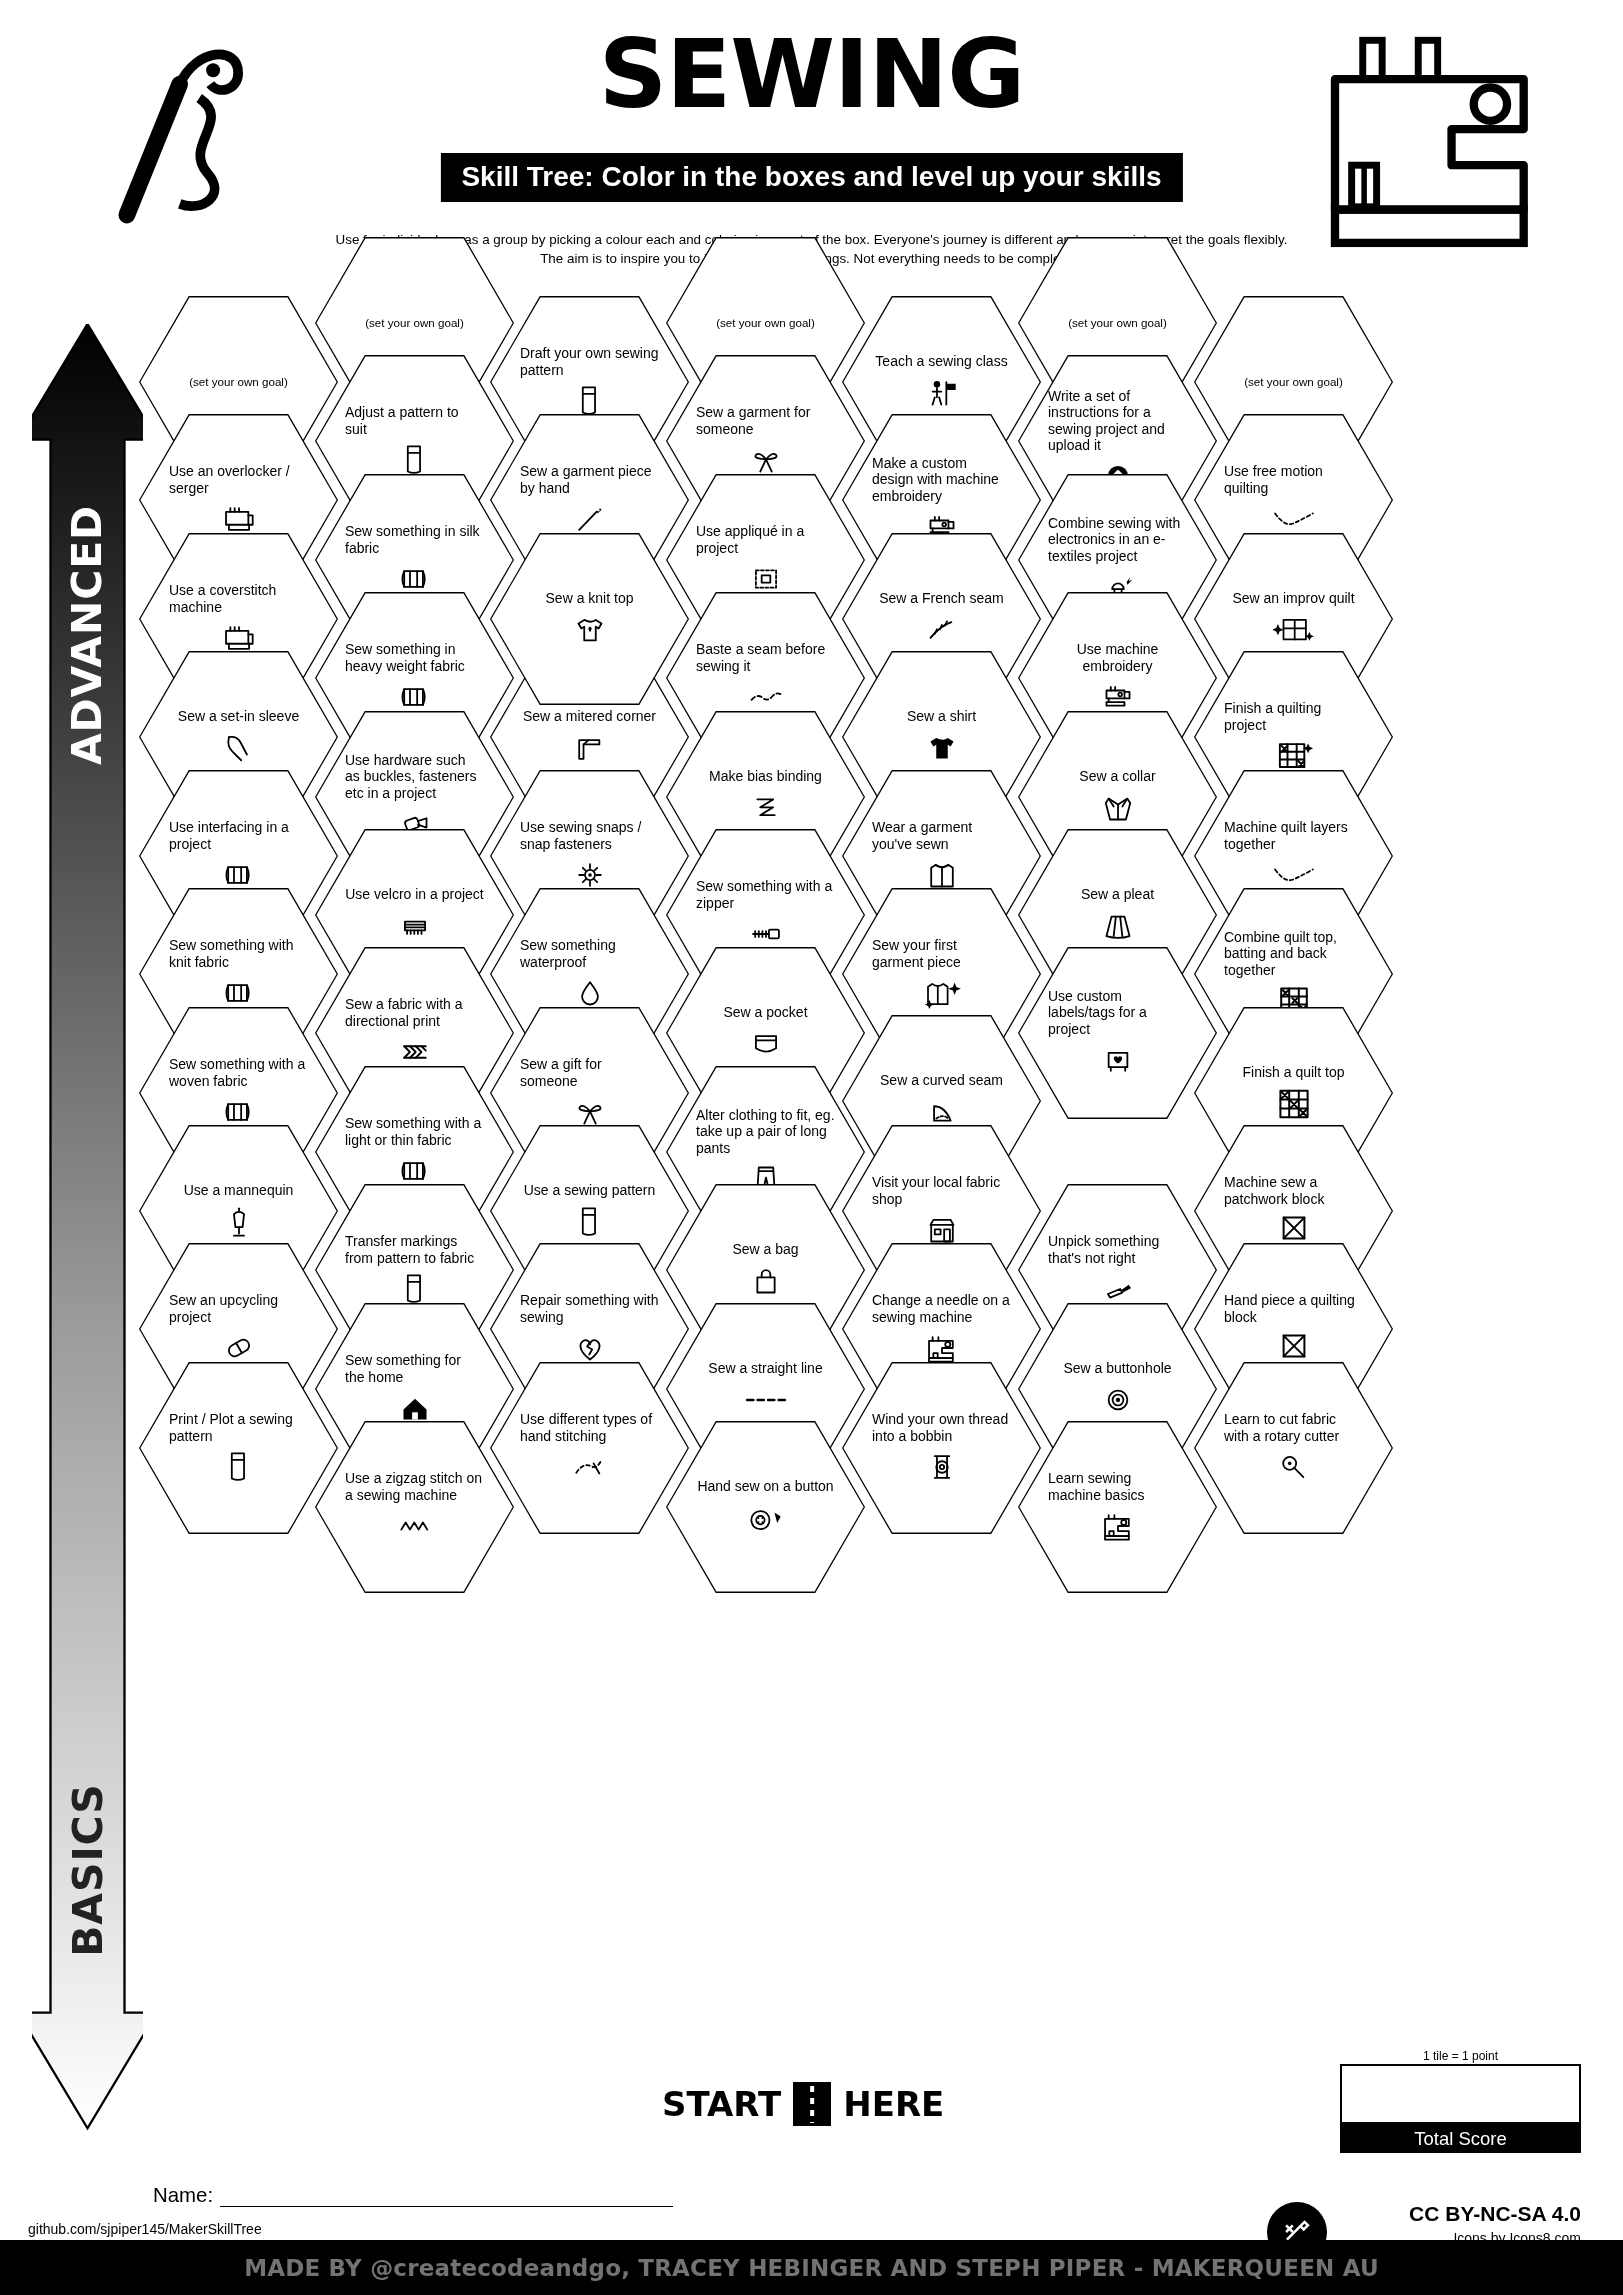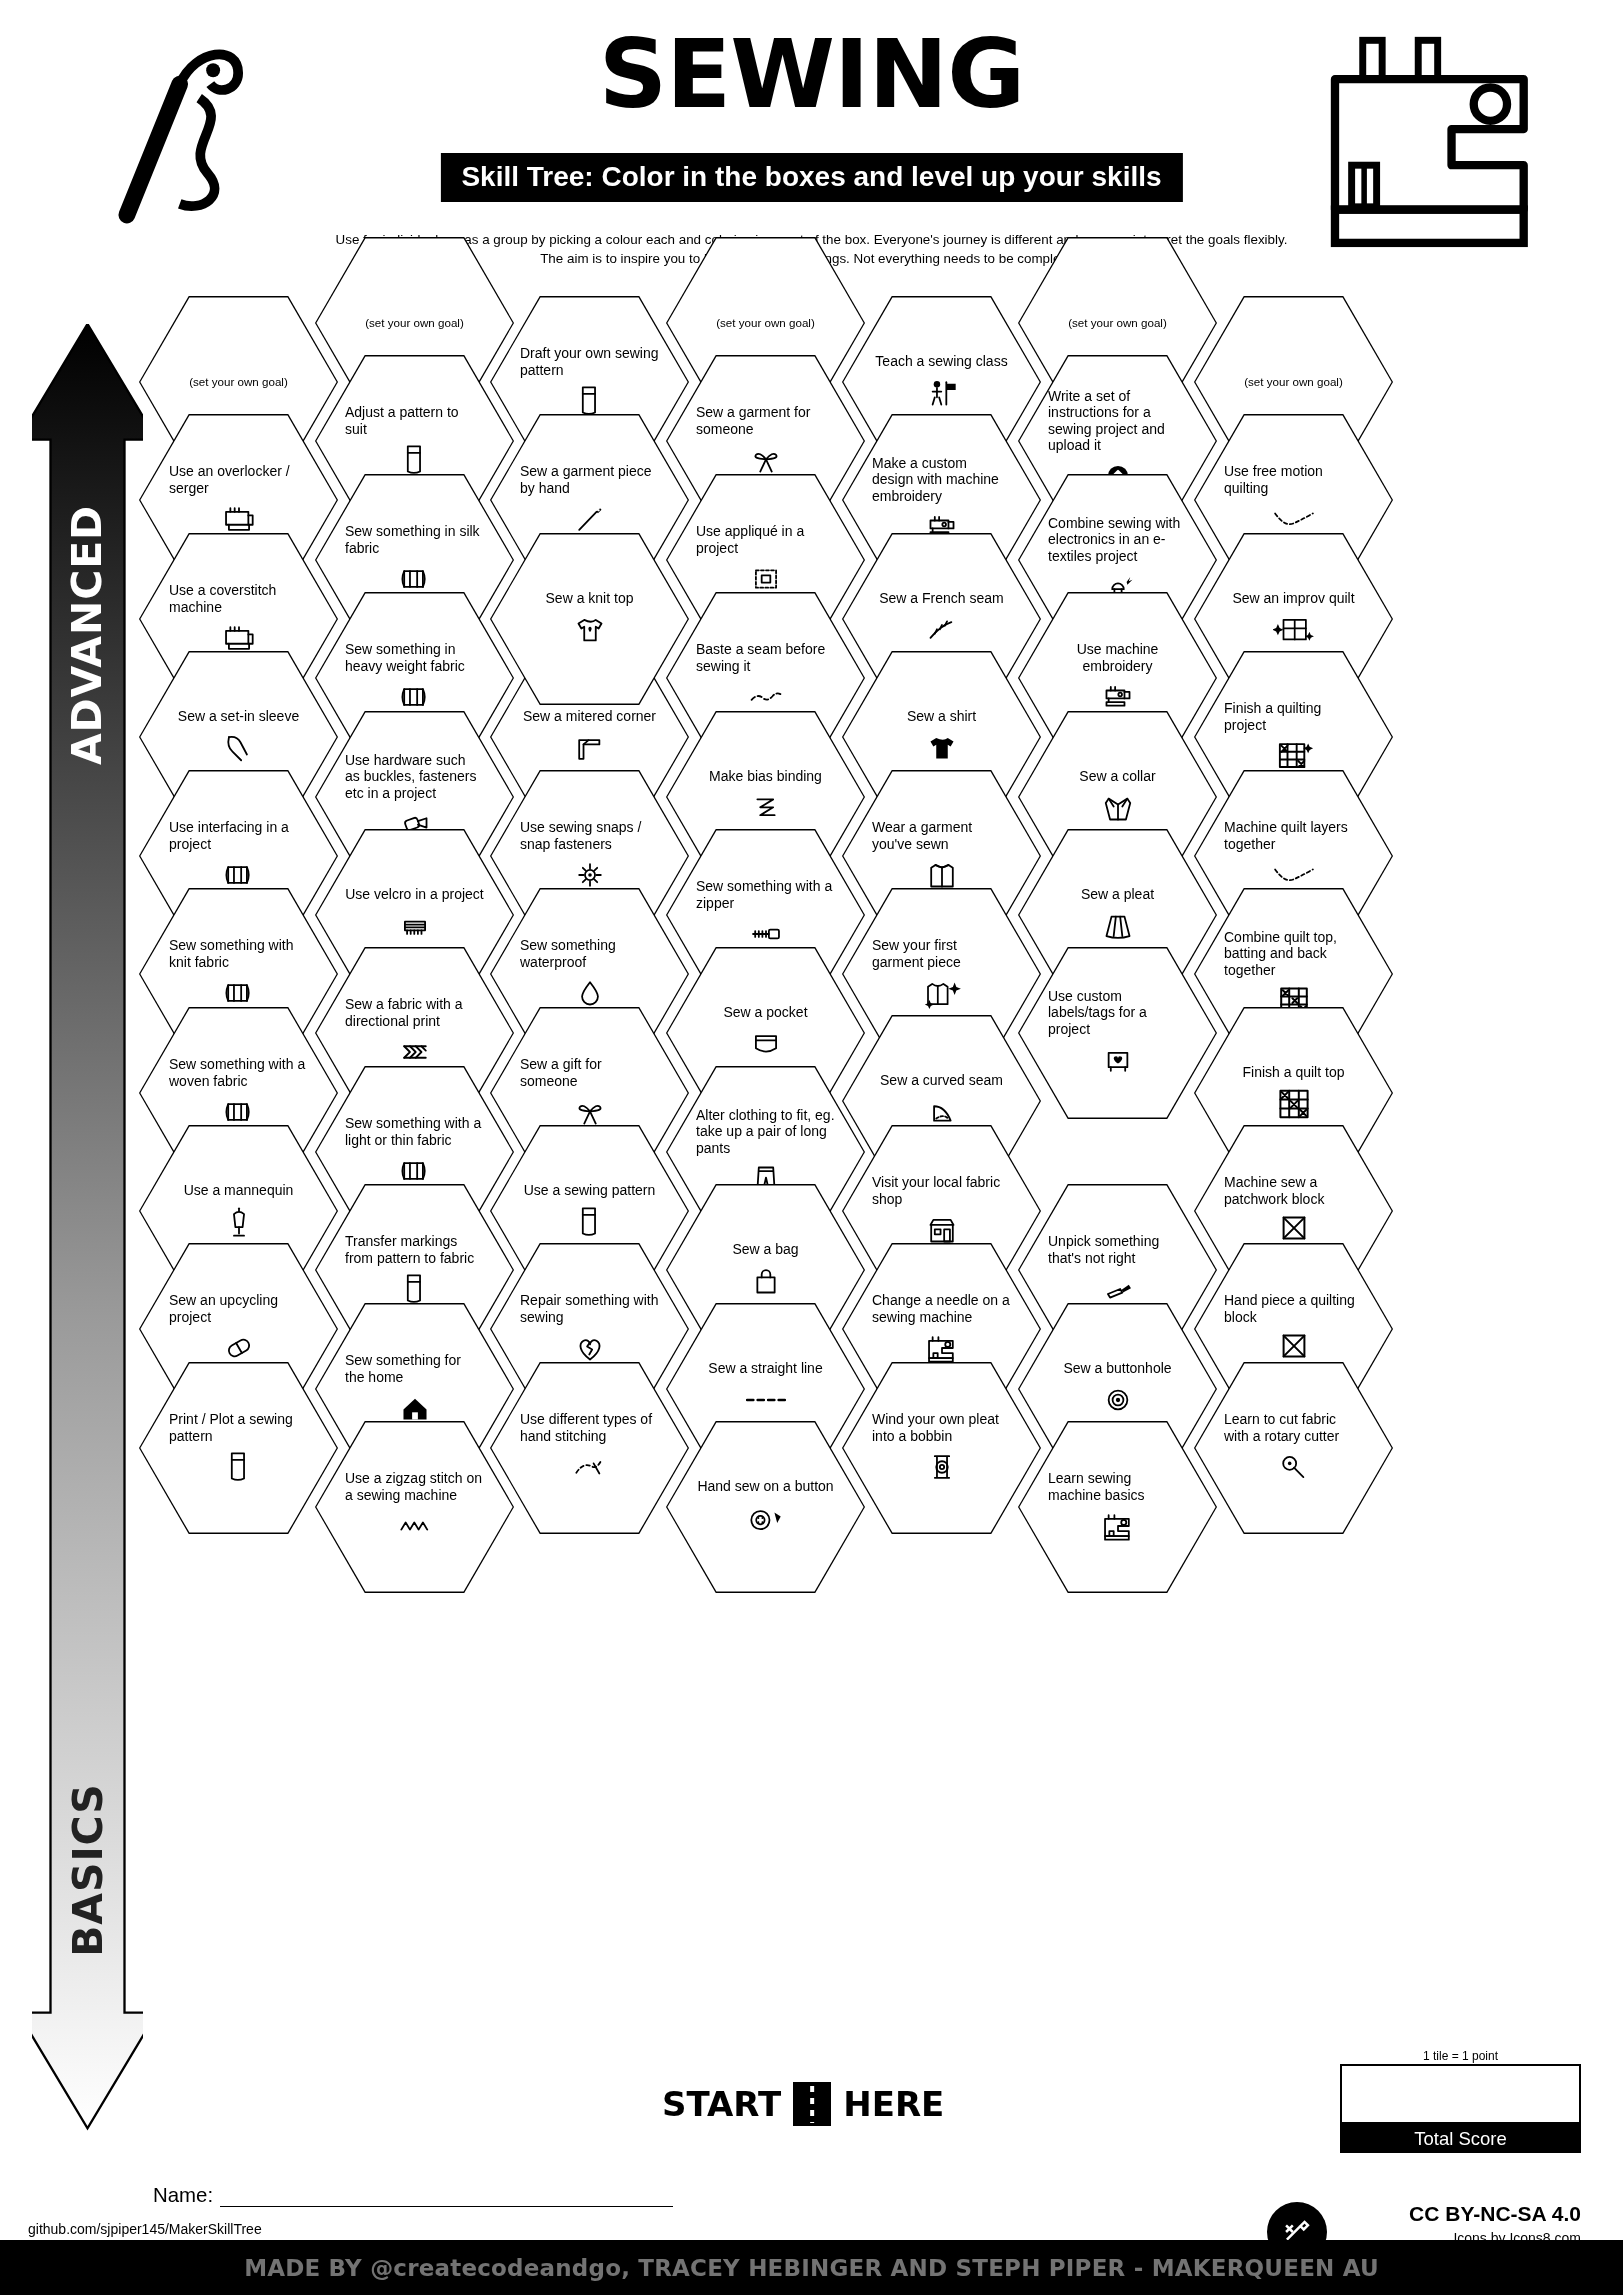--- a/index.html
+++ b/index.html
@@ -806,21 +806,21 @@
             <rect x="14" y="78" width="66" height="10" stroke="#000" fill="none" stroke-width="5" stroke-linecap="round" stroke-linejoin="round"></rect>
             <path d="M26 64 h12 v14 h-12 z" stroke="#000" fill="none" stroke-width="5" stroke-linecap="round" stroke-linejoin="round"></path>
             <path d="M24 20 v10 M40 20 v10" stroke="#000" fill="none" stroke-width="5" stroke-linecap="round" stroke-linejoin="round"></path>
           </svg>
         </div>
       </div>
     </div>
     <div class="hexwrap" style="left: 842px; top: 1066px;">
       <div class="border"></div>
       <div class="inner">
-        <div class="hex-label">Wind your own pleat into a bobbin</div>
+        <div class="hex-label">Wind your own thread into a bobbin</div>
         <div class="hex-icon">
           <svg viewBox="0 0 100 100">
             <path d="M30 20 h40 M30 80 h40" stroke="#000" fill="none" stroke-width="5" stroke-linecap="round" stroke-linejoin="round"></path>
             <path d="M36 22 v56 M64 22 v56" stroke="#000" fill="none" stroke-width="5" stroke-linecap="round" stroke-linejoin="round"></path>
             <circle cx="50" cy="50" r="16" stroke="#000" fill="none" stroke-width="5" stroke-linecap="round" stroke-linejoin="round"></circle>
             <circle cx="50" cy="50" r="6" stroke="#000" fill="none" stroke-width="5" stroke-linecap="round" stroke-linejoin="round"></circle>
           </svg>
         </div>
       </div>
     </div>

